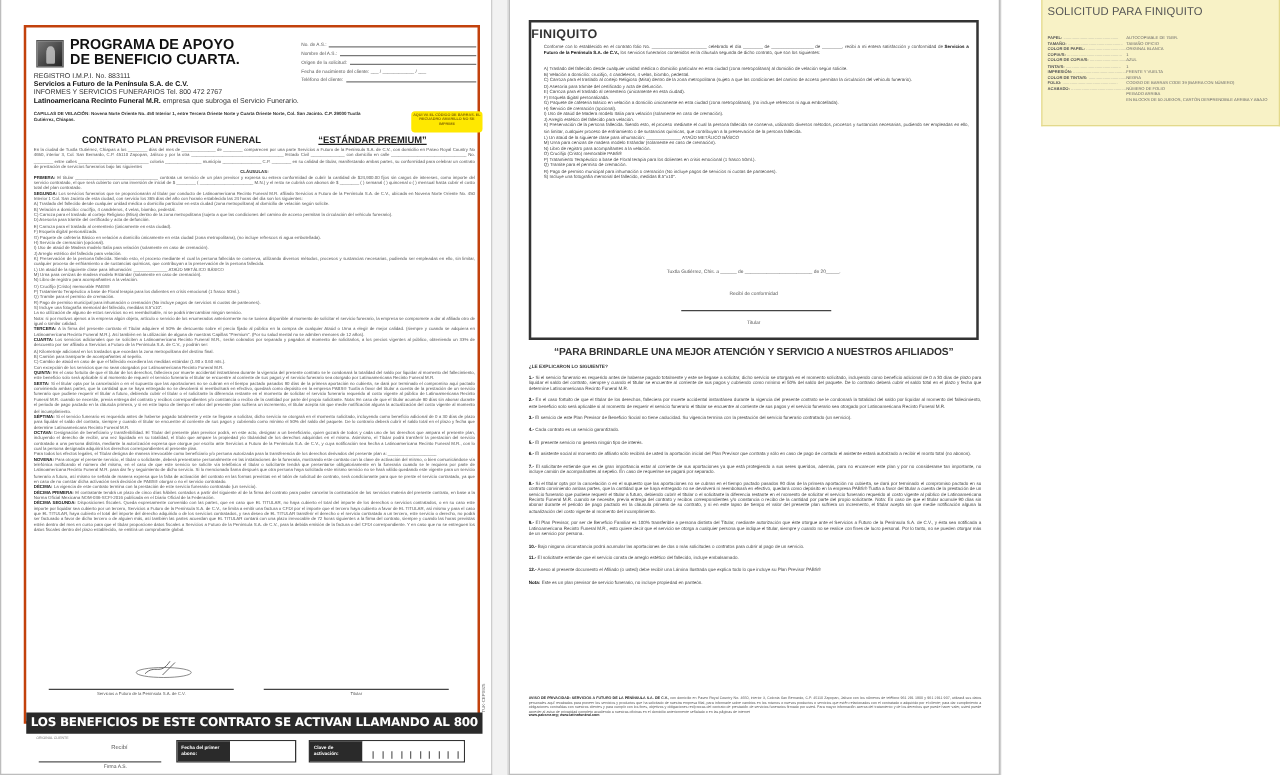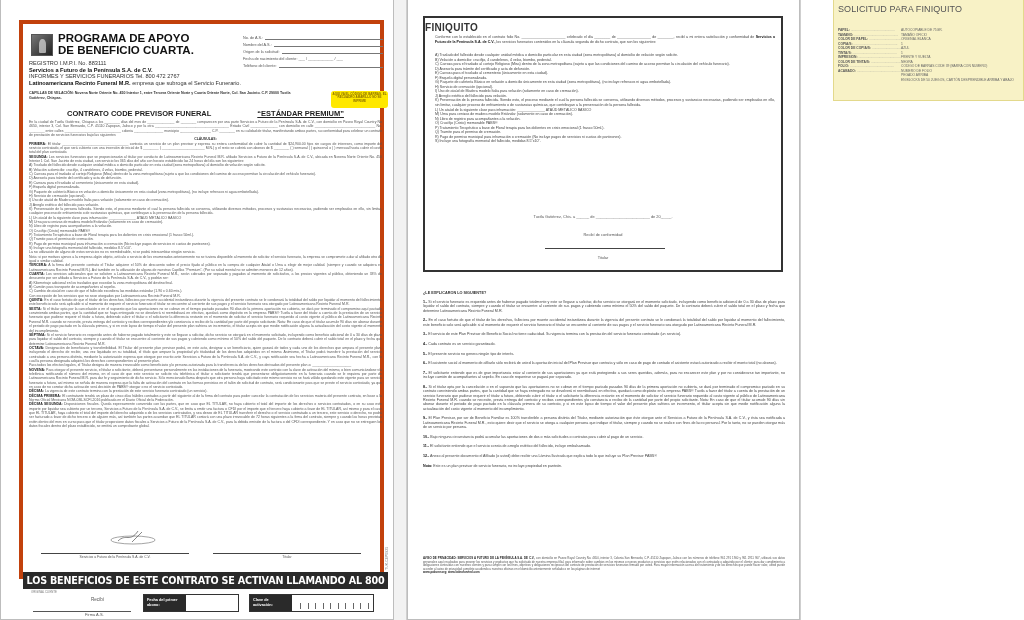--- a/index.html
+++ b/index.html
@@ -7,21 +7,21 @@
   body { position: relative; font-family: "Liberation Sans", sans-serif; color: #222; }
 
   .page { position: absolute; background: #fff; border: 1px solid #bdbdbd; }
   #page-left { left: 0; top: 0; width: 394px; height: 620px; border-top: none; }
   #page-right { left: 407px; top: 0; width: 393px; height: 620px; border-top: none; }
   .gutter { position: absolute; background: #f2f2f2; }
   #gutter-1 { left: 394px; top: 0; width: 13px; height: 620px; border-right: 1px solid #cfcfcf; }
   #gutter-2 { left: 800px; top: 0; width: 32px; height: 620px; background: #fff; border-left: 1px solid #cfcfcf; }
 
   
-  .frame-left { position: absolute; left: 18px; top: 20px; width: 365px; height: 559px; border: 4px solid #c2410c; }
+  .frame-left { position: absolute; left: 18px; top: 20px; width: 365px; height: 559px; border: 2px solid #c2410c; }
   .logo-box { position: absolute; left: 8px; top: 10px; width: 22px; height: 22px; background: linear-gradient(135deg,#777,#222); border: 1px solid #555; }
   .logo-box::after { content: ""; position: absolute; left: 7px; top: 4px; width: 7px; height: 14px; background: #ddd; border-radius: 40% 40% 10% 10%; opacity: .7; }
   .brand { position: absolute; left: 35px; top: 8px; font-weight: bold; font-size: 11.5px; line-height: 12px; color: #111; }
   .reg { position: absolute; left: 6px; top: 36px; font-size: 5.6px; line-height: 6.6px; color: #333; width: 260px; }
   .reg b { color: #111; }
   .capillas { position: absolute; left: 6px; top: 67px; font-size: 3.6px; line-height: 4.5px; color: #333; font-weight: bold; width: 270px; }
 
   .client-form { position: absolute; left: 220px; top: 9px; width: 140px; font-size: 3.8px; color: #555; }
   .client-form .row { display: flex; align-items: flex-end; height: 7px; }
   .client-form .row .lbl { white-space: nowrap; margin-right: 2px; }
@@ -111,21 +111,21 @@
           <span class="lbl">Fecha de nacimiento del cliente:  ___ / ____________ / ___</span>
         </div>
       <div class="row">
           <span class="lbl">Teléfono del cliente:</span>
           <span class="line"></span>
         </div>
     </div>
     <div class="barcode-note">AQUI VA EL CÓDIGO DE BARRAS. EL RECUADRO AMARILLO NO SE IMPRIME</div>
 
     <div class="contract-title">
-      <span>CONTRATO CODE PREVISOR FUNERAL </span><u>“ESTÁNDAR PREMIUM”</u>
+      <span>CONTRATO PLAN PREVISOR FUNERAL </span><u>“ESTÁNDAR PREMIUM”</u>
     </div>
 
     <div class="fine" style="top:96px;">
       <div>En la ciudad de Tuxtla Gutiérrez, Chiapas a los ________ días del mes de ______________ de ________ comparecen por una parte Servicios a Futuro de la Península S.A. de C.V., con domicilio en Paseo Royal Country No 4650, interior 3, Col. San Bernardo, C.P. 45110 Zapopan, Jalisco y por la otra ______________________________________ Estado Civil ______________ con domicilio en calle _______________________________ No. ________ entre calles _____________________________ colonia _______________ municipio ________________ C.P. ________ en su calidad de titular, manifestando ambas partes, su conformidad para celebrar un contrato de prestación de servicios funerarios bajo las siguientes</div>
       <div class="c">CLÁUSULAS:</div>
       <div><span class="k">PRIMERA:</span><span> El titular __________________________________ contrata un servicio de un plan previsor y expresa su entera conformidad de cubrir la cantidad de $24,900.00 fijos sin cargos de intereses, como importe del servicio contratado, el que será cubierto con una inversión de inicial de $ ________ ( ______________________ M.N.) y el resto se cubrirá con abonos de $ ________ ( ) semanal ( ) quincenal o ( ) mensual hasta cubrir el costo total del plan contratado.</span></div>
       <div><span class="k">SEGUNDA:</span><span> Los servicios funerarios que se proporcionarán al titular por conducto de Latinoamericana Recinto Funeral M.R. afiliado Servicios a Futuro de la Península S.A. de C.V., ubicada en Novena Norte Oriente No. 450 Interior 1 Col. San Jacinto de esta ciudad, con servicio los 365 días del año con horario establecido las 24 horas del día son los siguientes:</span></div>
       <div>
         <div>A) Traslado del fallecido desde cualquier unidad médica o domicilio particular en esta ciudad (zona metropolitana) al domicilio de velación según solicite.</div>
         <div>B) Velación a domicilio: crucifijo, 4 candeleros, 4 velas, biombo, pedestal.</div>
@@ -236,20 +236,21 @@
       <div>Q) Tramite para el permiso de cremación.</div>
       <div>R) Pago de permiso municipal para inhumación o cremación (No incluye pagos de servicios ni cuotas de panteones).</div>
       <div>S) Incluye una fotografía memorial del fallecido, medidas 8.5"x10".</div>
     </div>
     <div class="fin-center" style="top:196px;">Tuxtla Gutiérrez, Chis. a ______ de _________________________ de 20_____.</div>
     <div class="fin-center" style="top:214px;">Recibí de conformidad</div>
     <div class="sig-line" style="left:120px; top:230px; width:120px;"></div>
     <div class="fin-center" style="top:237px;">Titular</div>
   </div>
 
+  <div class="afiliados">“PARA BRINDARLE UNA MEJOR ATENCIÓN Y SERVICIO A NUESTROS AFILIADOS”</div>
   <div class="explicaron">¿LE EXPLICARON LO SIGUIENTE?</div>
   <div class="points">
     <p><b>1.-</b><span> Si el servicio funerario es requerido antes de haberse pagado totalmente y este se llegase a solicitar, dicho servicio se otorgará en el momento solicitado, incluyendo como beneficio adicional de 0 a 30 días de plazo para liquidar el saldo del contrato, siempre y cuando el titular se encuentre al corriente de sus pagos y cubriendo como mínimo el 50% del saldo del paquete. De lo contrario deberá cubrir el saldo total en el plazo y fecha que determine Latinoamericana Recinto Funeral M.R.</span></p>
     <p><b>2.-</b><span> En el caso fortuito de que el titular de los derechos, falleciera por muerte accidental instantánea durante la vigencia del presente contrato se le condonará la totalidad del saldo por liquidar al momento del fallecimiento, este beneficio solo será aplicable si al momento de requerir el servicio funerario el titular se encuentre al corriente de sus pagos y el servicio funerario sea otorgado por Latinoamericana Recinto Funeral M.R.</span></p>
     <p><b>3.-</b><span> El servicio de este Plan Previsor de Beneficio Social no tiene caducidad. Su vigencia termina con la prestación del servicio funerario contratado (un servicio).</span></p>
     <p><b>4.-</b><span> Cada contrato es un servicio garantizado.</span></p>
     <p><b>5.-</b><span> El presente servicio no genera ningún tipo de interés.</span></p>
     <p><b>6.-</b><span> El asistente social al momento de afiliarlo sólo recibirá de usted la aportación inicial del Plan Previsor que contrata y sólo en caso de pago de contado el asistente estará autorizado a recibir el monto total (no abonos).</span></p>
     <p><b>7.-</b><span> El solicitante entiende que es de gran importancia estar al corriente de sus aportaciones ya que está protegiendo a sus seres queridos, además, para no encarecer este plan y por no considerarse tan importante, no incluye camión de acompañantes al sepelio. En caso de requerirse se pagará por separado.</span></p>
     <p><b>8.-</b><span> Si el titular opta por la cancelación o en el supuesto que las aportaciones no se cubran en el tiempo pactado pasados 90 días de la primera aportación no cubierta, se dará por terminado el compromiso pactado en su contrato conviniendo ambas partes, que la cantidad que se haya entregado no se devolverá ni reembolsará en efectivo, quedará como depósito en la empresa PABS® Tuxtla a favor del titular a cuenta de la prestación de un servicio funerario que pudiese requerir el titular a futuro, debiendo cubrir el titular o el solicitante la diferencia restante en el momento de solicitar el servicio funerario requerido al costo vigente al público de Latinoamericana Recinto Funeral M.R. cuando se necesite, previa entrega del contrato y recibos correspondientes y/o constancia o recibo de la cantidad por parte del propio solicitante. Nota: En caso de que el titular acumule 90 días sin abonar durante el periodo de pago pactado en la cláusula primera de su contrato, y si en este lapso de tiempo el valor del presente plan sufriera un incremento, el titular acepta sin que medie notificación alguna la actualización del costo vigente al momento del incumplimiento.</span></p>

